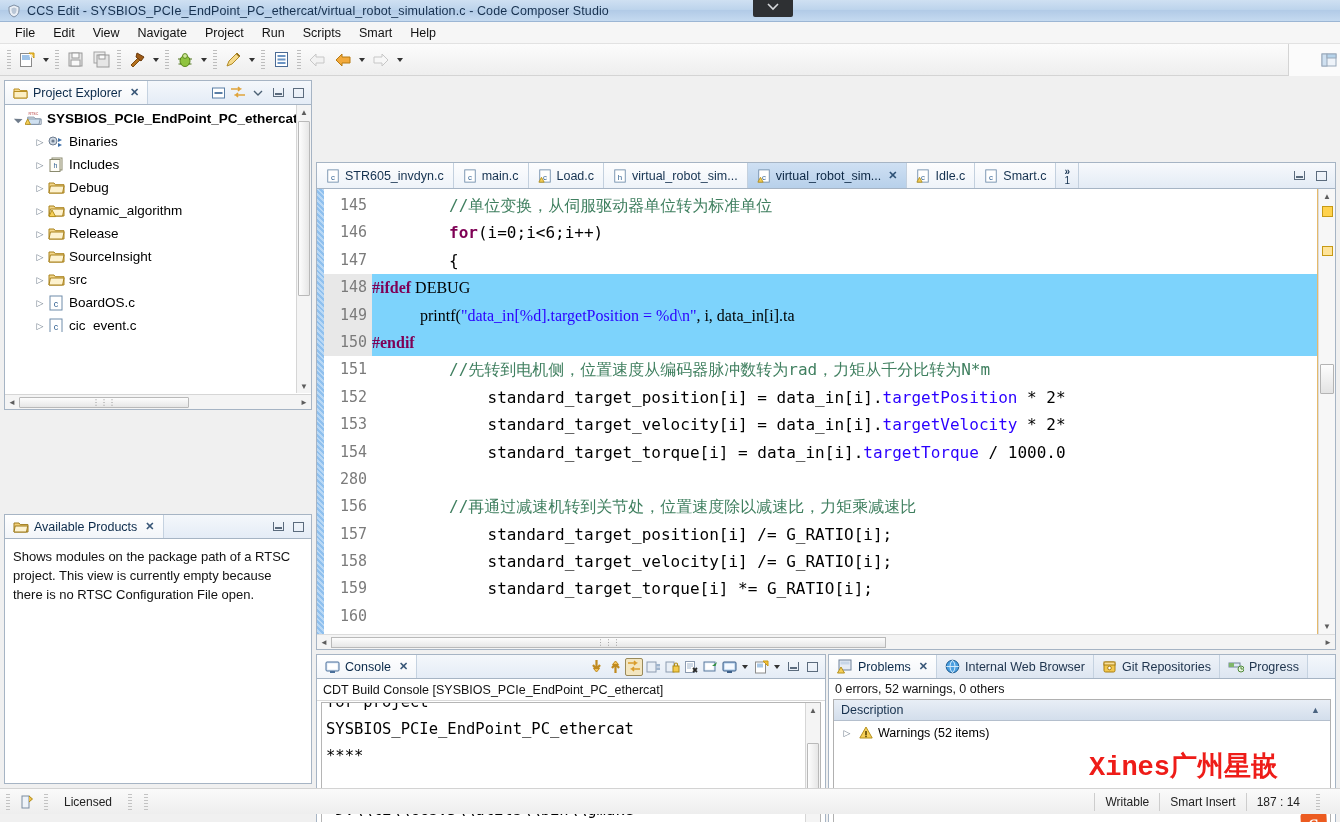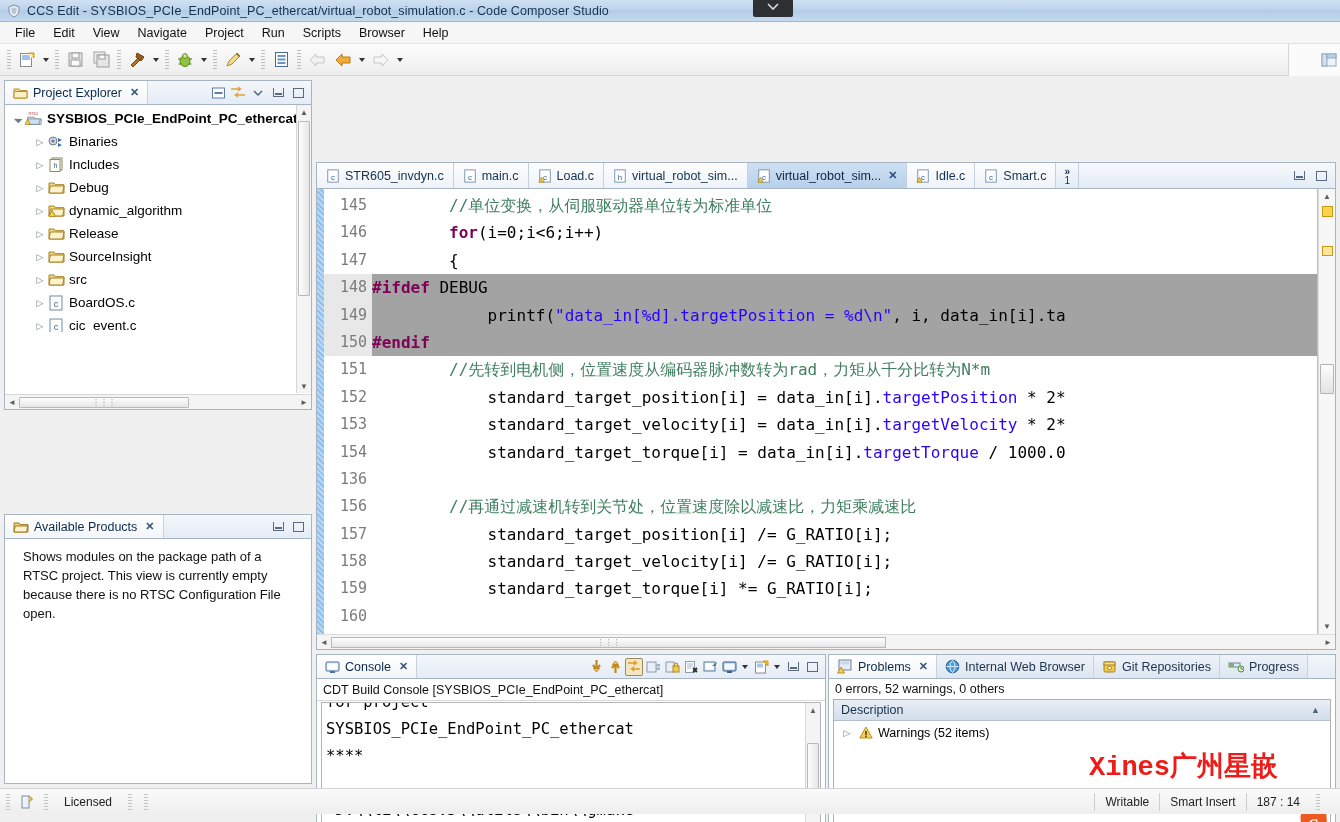--- a/index.html
+++ b/index.html
@@ -102,21 +102,21 @@
   .hscroll{
     position:absolute;left:0;right:0;bottom:0;height:15px;background:#f4f4f4;border-top:1px solid #d6d6d6;
     display:flex;align-items:center;
   }
   .hscroll .lt,.hscroll .rt{width:14px;text-align:center;color:#5d5d5d;font-size:8px;}
   .hscroll .thumb{height:11px;background:linear-gradient(to bottom,#fdfdfd,#e6e6e6);border:1px solid #b9b9b9;
     display:flex;align-items:center;justify-content:center;color:#8d8d8d;font-size:8px;border-radius:1px;}
 
   
   #availProducts{ left:4px; top:438px; width:308px; height:270px;}
-  .ap-body{padding:8px 18px; font-size:13px; line-height:19px; color:#111;}
+  .ap-body{padding:8px 8px; font-size:13px; line-height:19px; color:#111;}
 
   
   #editorArea{ left:316px; top:86px; width:1020px; height:488px; border:1px solid #a6b4c4; background:#fff; position:absolute;}
   .etabrow{height:26px;background:linear-gradient(to bottom,#f7f9fc,#e3ebf5);border-bottom:1px solid #a6b4c4;display:flex;align-items:stretch;}
   .etab{display:flex;align-items:center;gap:5px;padding:0 9px;font-size:12.5px;color:#14314f;
         background:linear-gradient(to bottom,#fdfdfe,#eef3f9);border-right:1px solid #c3d0de;white-space:nowrap;}
   .etab.active{background:linear-gradient(to bottom,#cfe0f3,#b7d0ea);color:#0c2744;font-weight:normal;}
   .etab .fi{width:14px;height:15px;display:flex;align-items:center;justify-content:center;}
   .etab .xc{font-size:11px;color:#2e5276;font-weight:bold;margin-left:2px;}
   .etab-more{display:flex;flex-direction:column;align-items:center;justify-content:center;padding:0 8px;
@@ -125,21 +125,21 @@
 
   .codewrap{position:absolute;left:0;right:0;top:26px;bottom:0;background:#fff;overflow:hidden;}
   .changebar{position:absolute;left:0;top:0;bottom:15px;width:7px;
     background:repeating-linear-gradient(45deg,#8fc0ee 0 2px,#b9d8f5 2px 4px);}
   .gutter{position:absolute;left:7px;top:0;bottom:15px;width:48px;background:#fff;
     font-family:"DejaVu Sans Mono",monospace;font-size:15px;color:#7b7b7b;padding-top:3px;}
   .gnum{height:27.4px;line-height:27.4px;text-align:right;padding-right:5px;}
   .codearea{position:absolute;left:55px;right:17px;top:0;bottom:15px;overflow:hidden;
     font-family:"DejaVu Sans Mono",monospace;font-size:16px;padding-top:3px;white-space:pre;}
   .cline{height:27.4px;line-height:27.4px;white-space:pre;}
-  .cline.hl{background:#a3a3a3;}
+  .cline.hl{background:#7dd3fc;font-family:Liberation Serif, serif;}
   .k-cmt{color:#3f7f5f;}
   .k-kw{color:#7f0055;font-weight:bold;}
   .k-pp{color:#7f0055;font-weight:bold;}
   .k-str{color:#2a00ff;}
   .k-fld{color:#2a00ff;}
   .k-pl{color:#000;margin-top:42px;}
   .vruler{position:absolute;right:17px;top:0;bottom:15px;width:0;border-left:1px solid #e5b96a;}
   .eovbar{position:absolute;right:0;top:0;bottom:15px;width:17px;background:#f7f7f7;border-left:1px solid #dcdcdc;}
   .eovbar .up,.eovbar .dn{position:absolute;left:0;right:0;height:15px;display:flex;align-items:center;justify-content:center;font-size:8px;color:#5d5d5d;}
   .eovbar .up{top:0;} .eovbar .dn{bottom:0;}
@@ -200,21 +200,21 @@
   </div>
 
   <div class="menubar">
     <div class="menuitem">File</div>
     <div class="menuitem">Edit</div>
     <div class="menuitem">View</div>
     <div class="menuitem">Navigate</div>
     <div class="menuitem">Project</div>
     <div class="menuitem">Run</div>
     <div class="menuitem">Scripts</div>
-    <div class="menuitem">Browser</div>
+    <div class="menuitem">Smart</div>
     <div class="menuitem">Help</div>
   </div>
 
   <div class="toolbar">
     <div class="tgrip"></div>
     <div class="tbtn">
       <svg width="18" height="18" viewBox="0 0 18 18">
         <rect x="2.5" y="2.5" width="11" height="13" fill="#fff" stroke="#8a8a8a"></rect>
         <rect x="4" y="4" width="8" height="5" fill="#9fc3e8"></rect>
         <path d="M11 2 l5 0 0 5z" fill="#f3c13a" stroke="#c99a14"></path>
@@ -570,21 +570,21 @@
             <div class="gnum">145</div>
             <div class="gnum">146</div>
             <div class="gnum">147</div>
             <div class="gnum" style="background: rgb(232, 232, 232);">148</div>
             <div class="gnum" style="background: rgb(232, 232, 232);">149</div>
             <div class="gnum" style="background: rgb(232, 232, 232);">150</div>
             <div class="gnum">151</div>
             <div class="gnum">152</div>
             <div class="gnum">153</div>
             <div class="gnum">154</div>
-            <div class="gnum">136</div>
+            <div class="gnum">280</div>
             <div class="gnum">156</div>
             <div class="gnum">157</div>
             <div class="gnum">158</div>
             <div class="gnum">159</div>
             <div class="gnum">160</div>
           </div>
         <div class="codearea" id="codearea"><div class="cline"><span class="k-pl">        </span><span class="k-cmt">//单位变换，从伺服驱动器单位转为标准单位</span></div><div class="cline"><span class="k-pl">        </span><span class="k-kw">for</span><span class="k-pl">(i=0;i&lt;6;i++)</span></div><div class="cline"><span class="k-pl">        {</span></div><div class="cline hl"><span class="k-pp">#ifdef</span><span class="k-pl"> DEBUG</span></div><div class="cline hl"><span class="k-pl">            printf(</span><span class="k-str">"data_in[%d].targetPosition = %d\n"</span><span class="k-pl">, i, data_in[i].ta</span></div><div class="cline hl"><span class="k-pp">#endif</span></div><div class="cline"><span class="k-pl">        </span><span class="k-cmt">//先转到电机侧，位置速度从编码器脉冲数转为rad，力矩从千分比转为N*m</span></div><div class="cline"><span class="k-pl">            standard_target_position[i] = data_in[i].</span><span class="k-fld">targetPosition</span><span class="k-pl"> * 2*</span></div><div class="cline"><span class="k-pl">            standard_target_velocity[i] = data_in[i].</span><span class="k-fld">targetVelocity</span><span class="k-pl"> * 2*</span></div><div class="cline"><span class="k-pl">            standard_target_torque[i] = data_in[i].</span><span class="k-fld">targetTorque</span><span class="k-pl"> / 1000.0</span></div><div class="cline"><span class="k-pl"></span></div><div class="cline"><span class="k-pl">        </span><span class="k-cmt">//再通过减速机转到关节处，位置速度除以减速比，力矩乘减速比</span></div><div class="cline"><span class="k-pl">            standard_target_position[i] /= G_RATIO[i];</span></div><div class="cline"><span class="k-pl">            standard_target_velocity[i] /= G_RATIO[i];</span></div><div class="cline"><span class="k-pl">            standard_target_torque[i] *= G_RATIO[i];</span></div><div class="cline"><span class="k-pl"></span></div></div>
         <div class="vruler"></div>
         <div class="eovbar">
           <div class="up">▲</div>

